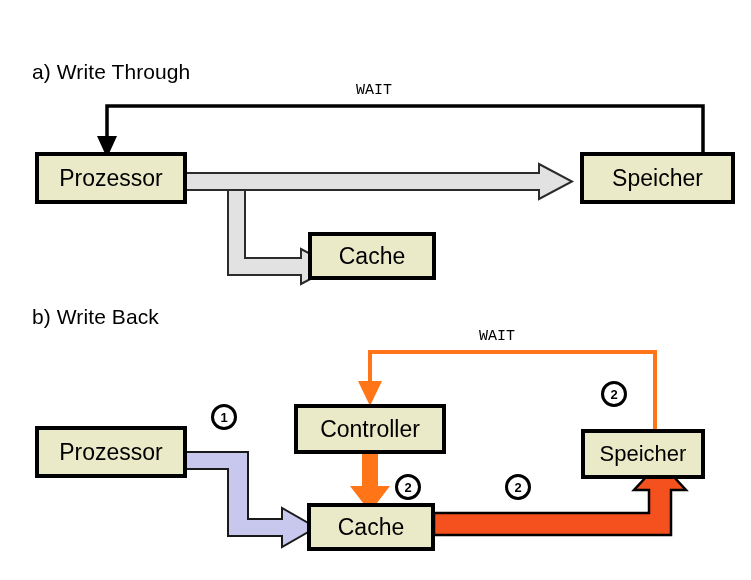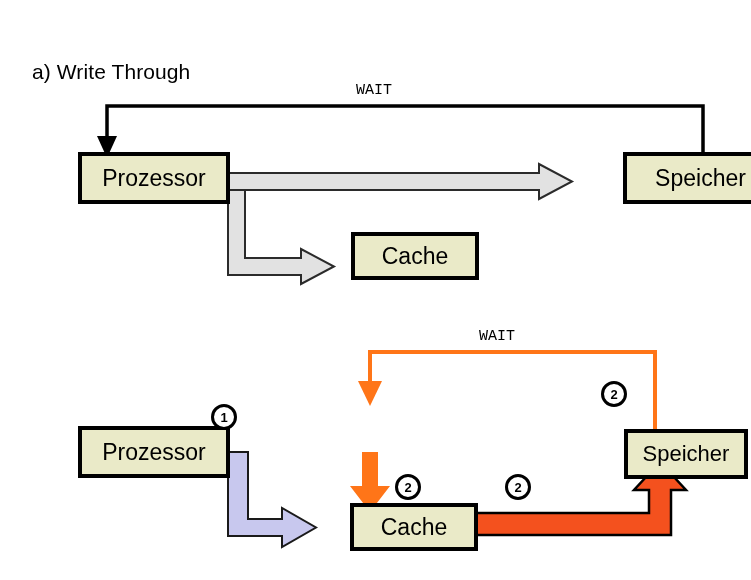--- a/index.html
+++ b/index.html
@@ -33,21 +33,20 @@
     background: #eaeac8;
     border: 4px solid #000000;
     display: flex;
     align-items: center;
     justify-content: center;
     font-size: 23px;
     line-height: 1;
     color: #000000;
     white-space: nowrap;
     z-index: 6;
-    margin-left: 43px;
   }
   .node-box.small-text { font-size: 22px; }
   .wait-label {
     position: absolute;
     font-size: 15px;
     color: #000000;
     white-space: nowrap;
     z-index: 7;
     font-family: Liberation Mono, monospace;
   }
@@ -111,20 +110,21 @@
   </svg>
 
   <div class="wait-label" style="left:356px; top:82px;">WAIT</div>
 
   <div class="node-box" style="left:35px; top:152px; width:152px; height:52px;">Prozessor</div>
 
   <div class="node-box" style="left:580px; top:152px; width:155px; height:52px;">Speicher</div>
 
   <div class="node-box" style="left:308px; top:232px; width:128px; height:48px;">Cache</div>
 
+  <div class="section-title" style="left:32px; top:305px;">b) Write Back</div>
 
   <svg class="svg-layer" viewBox="0 0 751 580" xmlns="http://www.w3.org/2000/svg">
 
     <path d="M 655 432 L 655 352 L 370 352 L 370 388" fill="none" stroke="#ff7518" stroke-width="4"></path>
     <polygon points="370,406 358,381 382,381" fill="#ff7518"></polygon>
 
     <path d="M 183 452
              L 248 452
              L 248 519
              L 282 519
@@ -148,20 +148,21 @@
              L 671 490
              L 671 535
              L 434 535
              Z" fill="#f4511e" stroke="#000000" stroke-width="2.5" stroke-linejoin="miter"></path>
   </svg>
 
   <div class="wait-label" style="left:479px; top:328px;">WAIT</div>
 
   <div class="node-box" style="left:35px; top:426px; width:152px; height:52px;">Prozessor</div>
 
+  <div class="node-box" style="left:294px; top:404px; width:152px; height:50px;">Controller</div>
 
   <div class="node-box" style="left:307px; top:503px; width:128px; height:48px;">Cache</div>
 
   <div class="node-box small-text" style="left:581px; top:429px; width:124px; height:50px;">Speicher</div>
 
   <div class="step-badge" style="left:211px; top:404px;">1</div>
 
   <div class="step-badge" style="left:395px; top:474px;">2</div>
 
   <div class="step-badge" style="left:505px; top:474px;">2</div>

